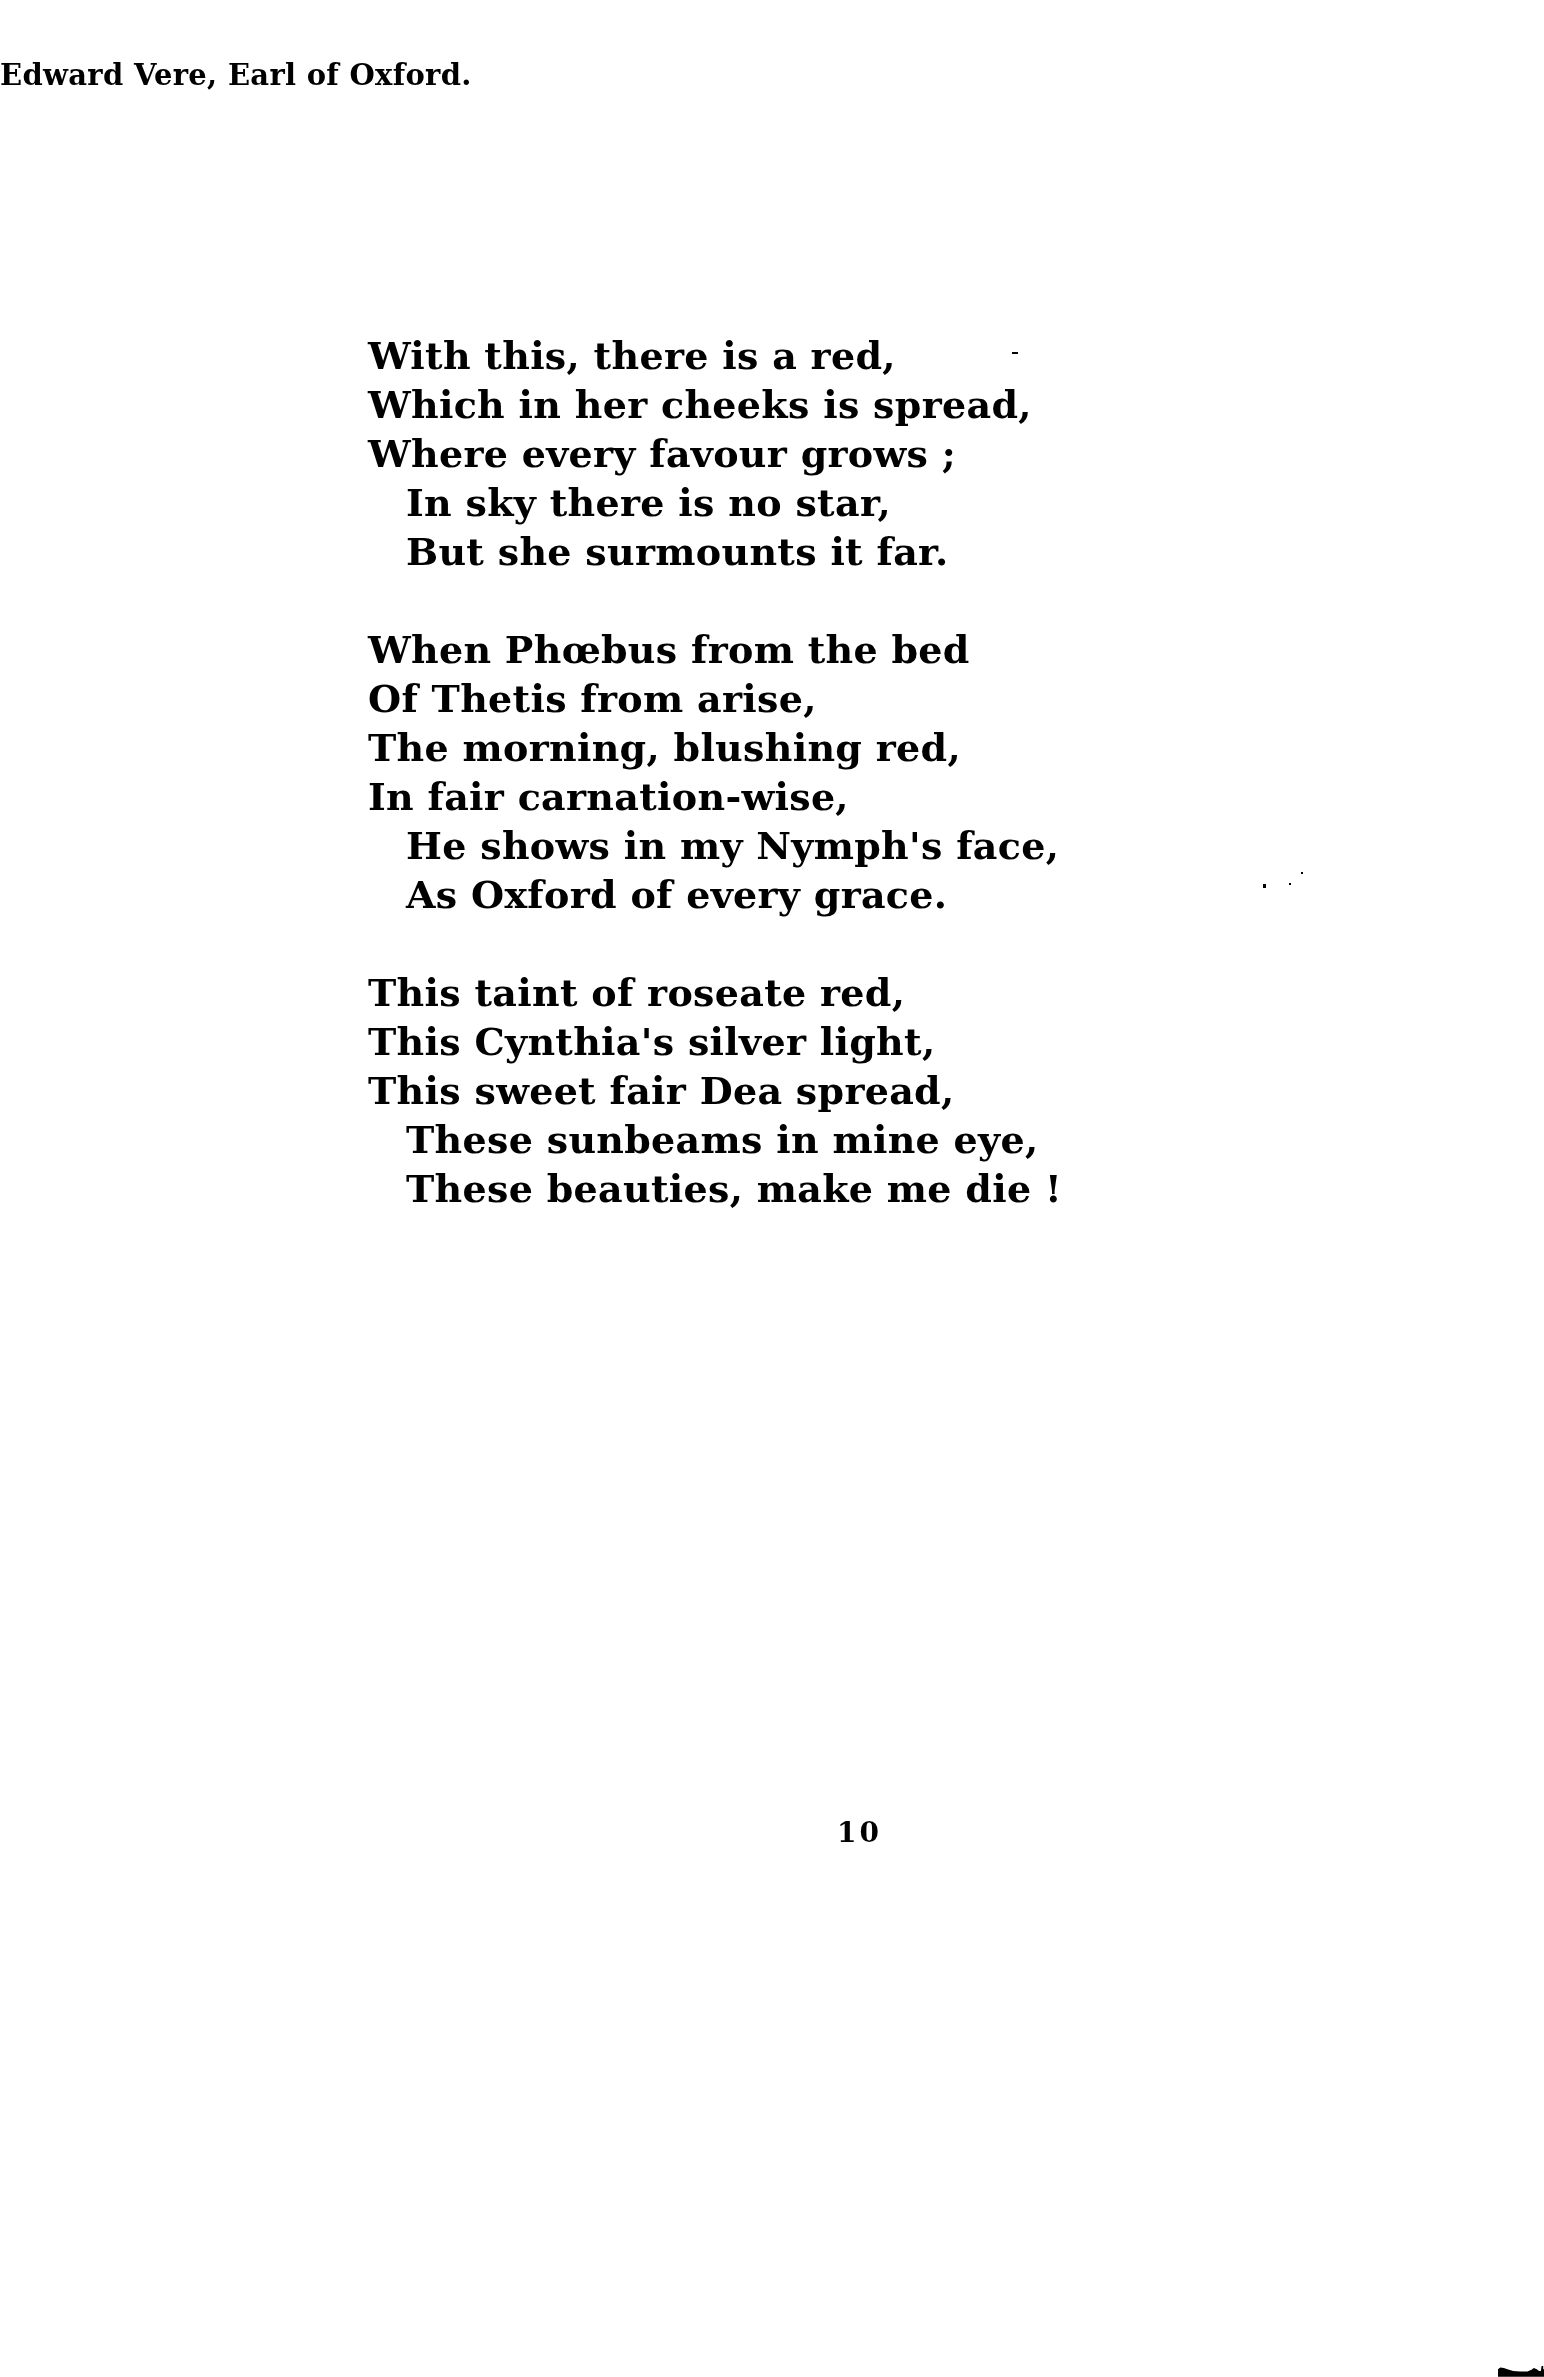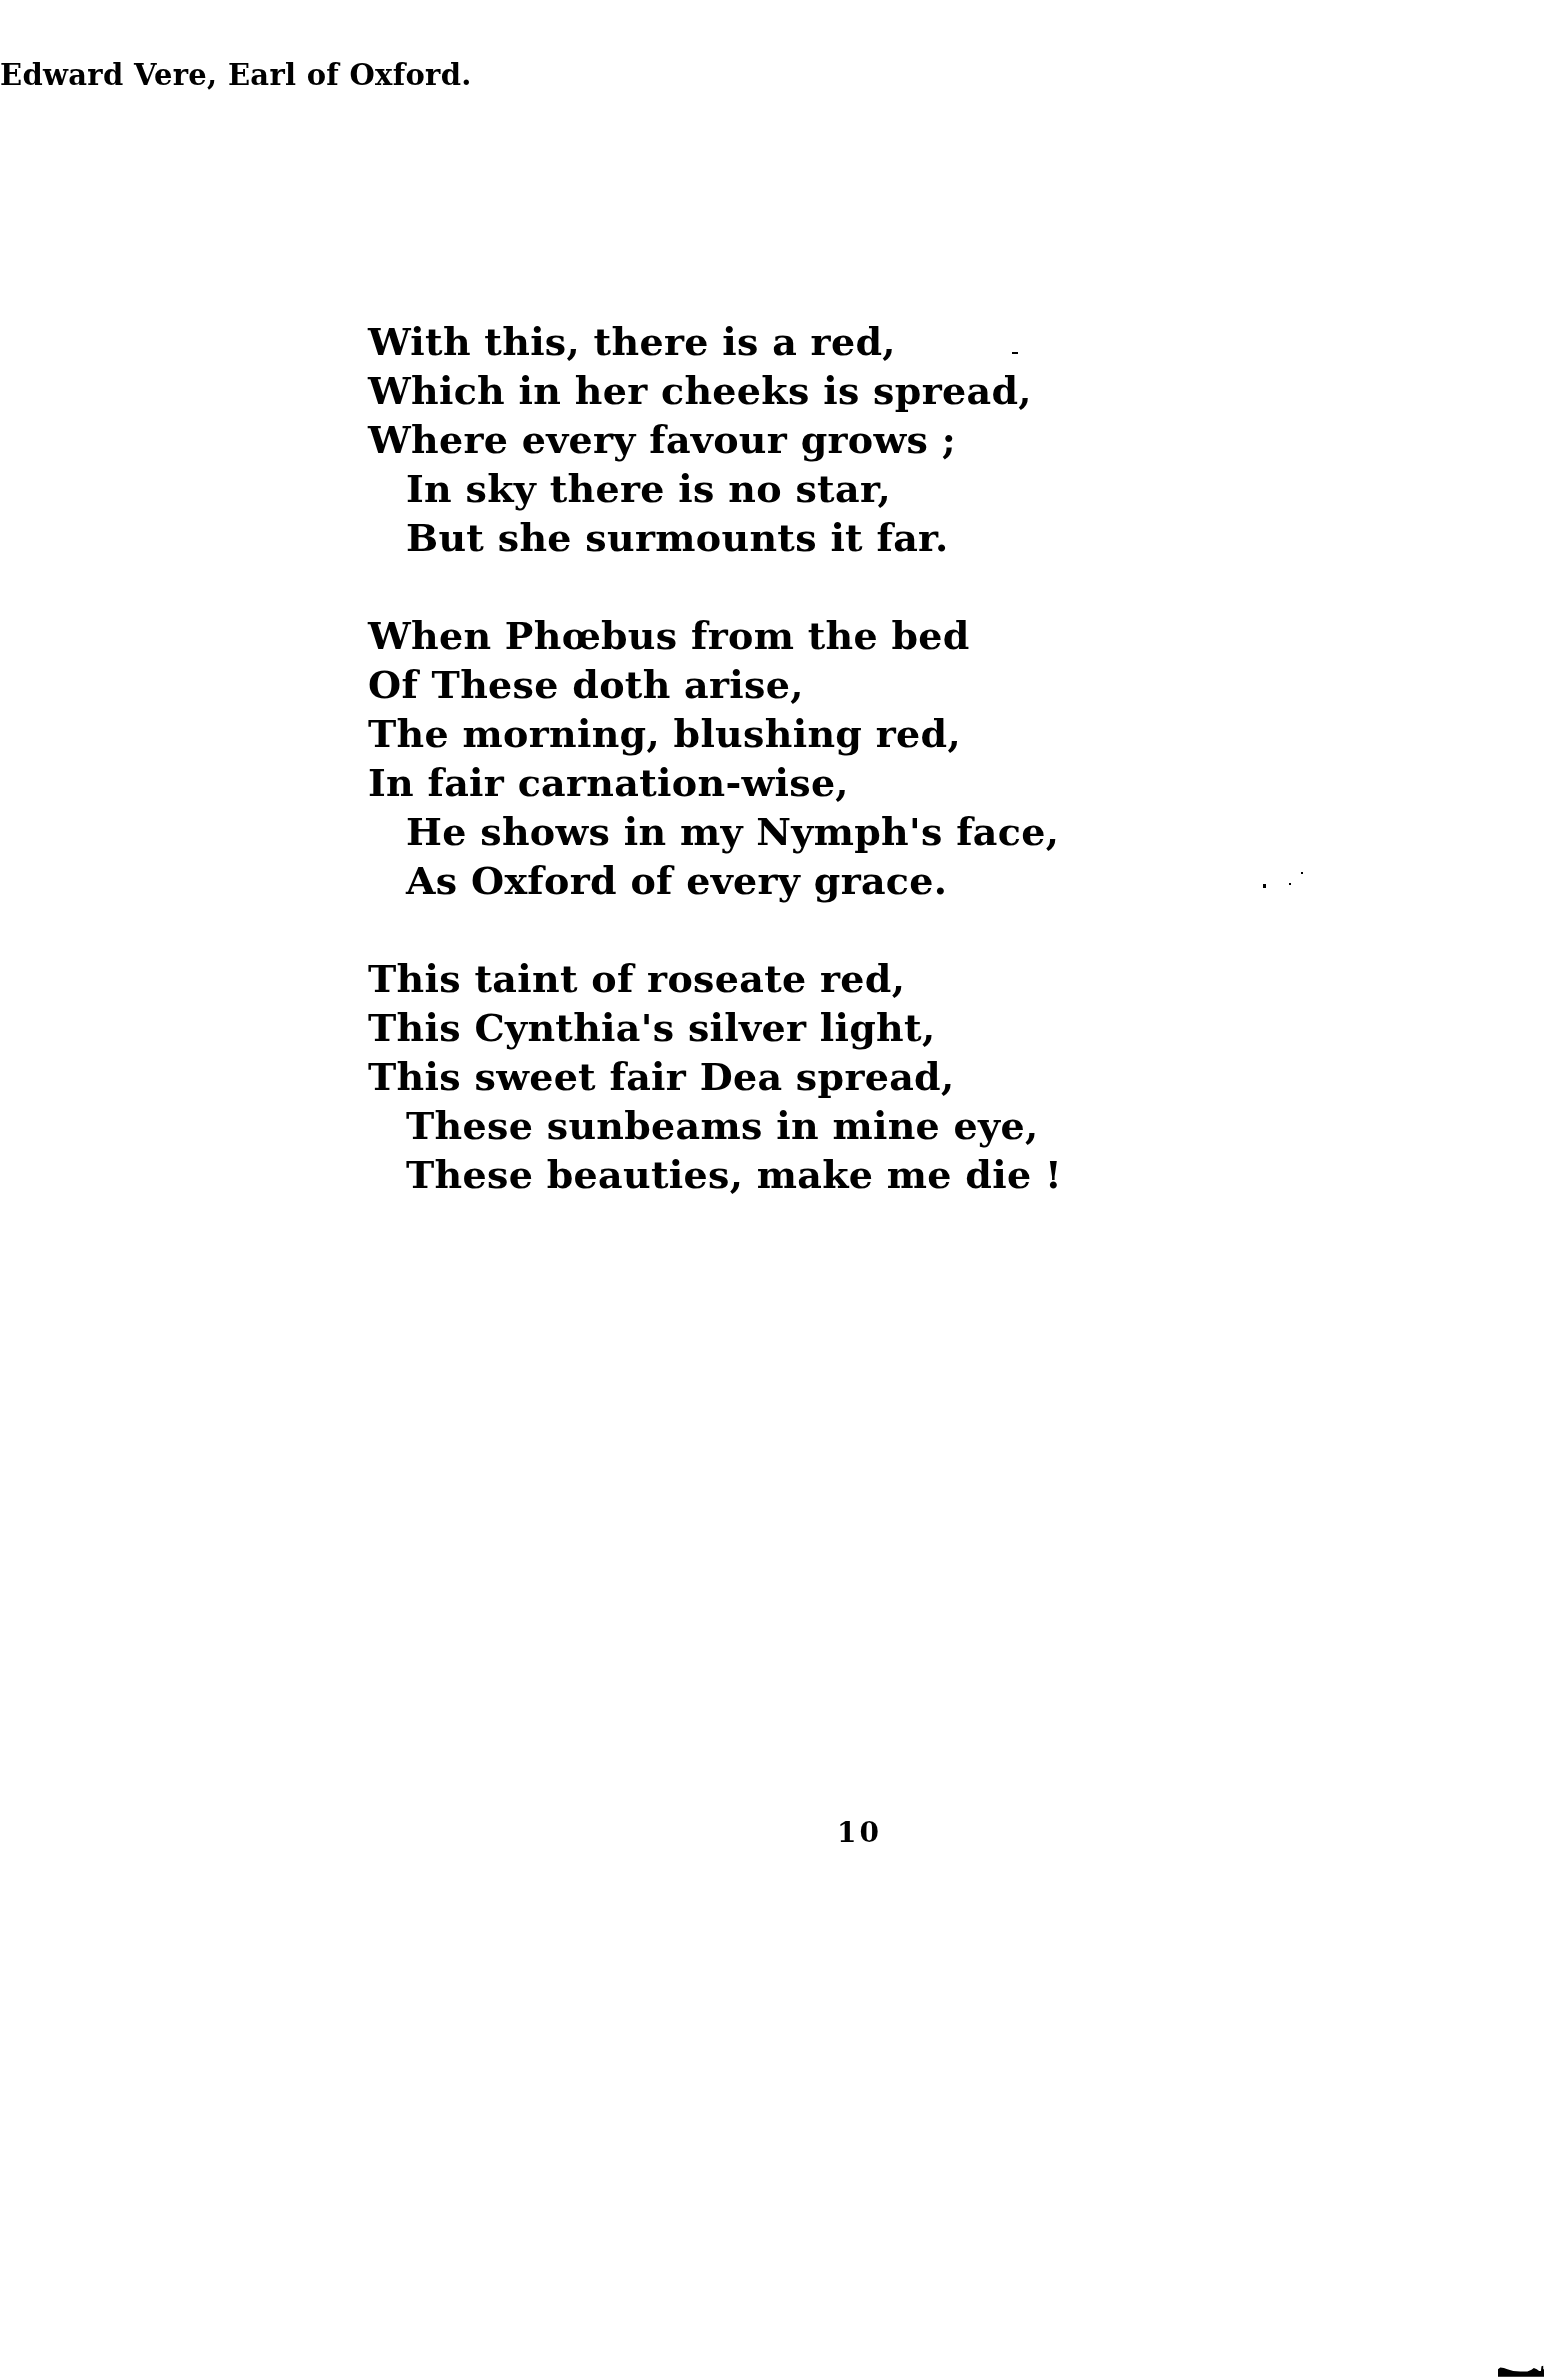--- a/index.html
+++ b/index.html
@@ -12,21 +12,21 @@
     width: 1545px;
     height: 2377px;
     background: #ffffff;
     overflow: hidden;
     font-family: "DejaVu Serif", "Liberation Serif", serif;
     color: #000000;
   }
   .poem {
     position: absolute;
     left: 368px;
-    top: 317px;
+    top: 331px;
     width: 815px;
   }
   .stanza {
     margin: 0 0 49px 0;
   }
   .stanza:last-of-type {
     margin-bottom: 0;
   }
   .line {
     height: 49px;
@@ -80,21 +80,21 @@
 
   <div class="stanza">
         <div class="line">With this, there is a red,</div>
         <div class="line">Which in her cheeks is spread,</div>
         <div class="line">Where every favour grows ;</div>
         <div class="line indented">In sky there is no star,</div>
         <div class="line indented">But she surmounts it far.</div>
       </div>
       <div class="stanza">
         <div class="line">When Phœbus from the bed</div>
-        <div class="line">Of These doth arise,</div>
+        <div class="line">Of Thetis from arise,</div>
         <div class="line">The morning, blushing red,</div>
         <div class="line">In fair carnation-wise,</div>
         <div class="line indented">He shows in my Nymph's face,</div>
         <div class="line indented">As Oxford of every grace.</div>
       </div>
       <div class="stanza">
         <div class="line">This taint of roseate red,</div>
         <div class="line">This Cynthia's silver light,</div>
         <div class="line">This sweet fair Dea spread,</div>
         <div class="line indented">These sunbeams in mine eye,</div>

